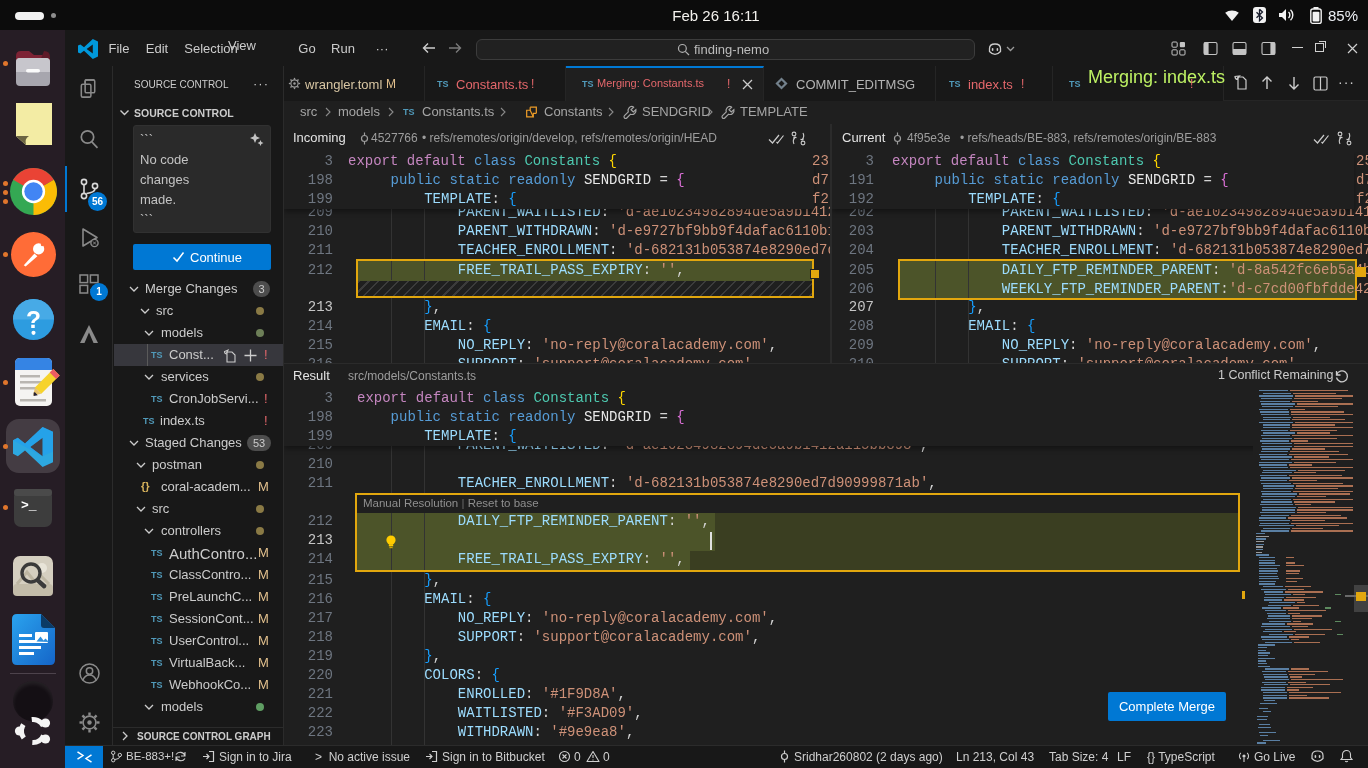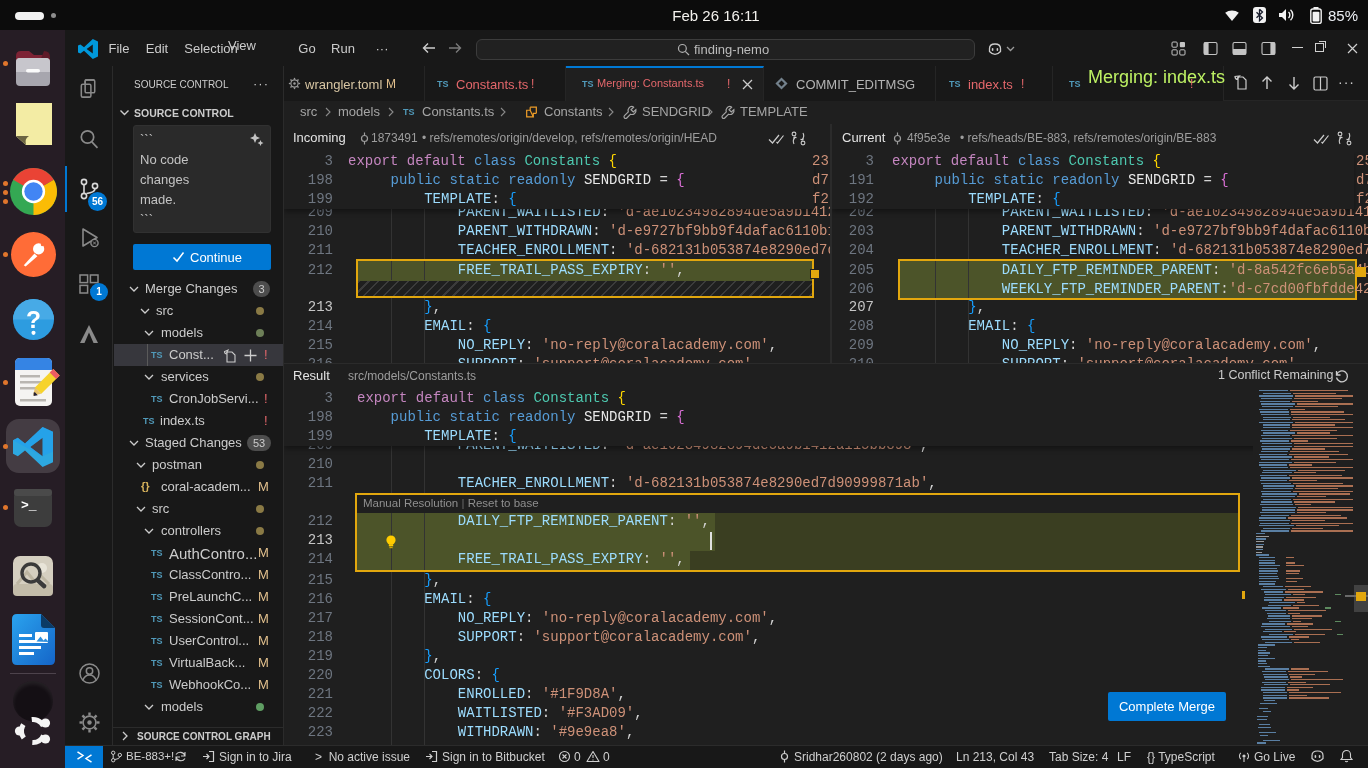--- a/index.html
+++ b/index.html
@@ -441,21 +441,21 @@
 <svg style="left:721px;top:105px" width="14" height="14" viewBox="0 0 14 14">
 <path d="M9.5 1.5 a4 4 0 0 0 -4.2 5.4 L1.5 10.7 a1.6 1.6 0 0 0 2.3 2.3 L7.6 9.2 a4 4 0 0 0 5.3 -4.6 L10.3 7 8 4.8 10.6 2.2 a4 4 0 0 0 -1.1 -0.7z" stroke="#a5a5a5" stroke-width="1.2" fill="none"></path>
   </svg>
 <div class="ab" style="left:740px;top:104px;font-size:13px;color:#a5a5a5">TEMPLATE</div>
 <div class="hdr" style="left:284px;top:124px;width:547px;height:28px"></div>
 <div class="ab" style="left:293px;top:130px;font-size:13px;color:#e3e3e3">Incoming</div>
 <svg style="left:358px;top:132px" width="13" height="13" viewBox="0 0 13 13">
     <circle cx="6.5" cy="6.5" r="3" stroke="#9d9d9d" stroke-width="1.2" fill="none"></circle>
     <path d="M6.5 0.5 V3.5 M6.5 9.5 V12.5" stroke="#9d9d9d" stroke-width="1.2"></path>
   </svg>
-<div class="ab" style="left:371px;top:131px;font-size:12px;color:#9d9d9d">1873491</div>
+<div class="ab" style="left:371px;top:131px;font-size:12px;color:#9d9d9d">4527766</div>
 <div class="ab" style="left:422px;top:131px;font-size:12px;color:#9d9d9d;white-space:pre">• refs/remotes/origin/develop, refs/remotes/origin/HEAD</div>
 <svg style="left:768px;top:133px" width="16" height="12" viewBox="0 0 16 12">
     <path d="M1 6.5 L4.5 10 L11 2" stroke="#cccccc" stroke-width="1.2" fill="none"></path>
     <path d="M8.5 9 L9.5 10 L15.5 2.5" stroke="#cccccc" stroke-width="1.2" fill="none"></path>
   </svg>
 <svg style="left:791px;top:131px" width="15" height="15" viewBox="0 0 15 15">
     <circle cx="3" cy="3" r="1.9" stroke="#cccccc" stroke-width="1.1" fill="none"></circle>
     <circle cx="12" cy="12" r="1.9" stroke="#cccccc" stroke-width="1.1" fill="none"></circle>
     <path d="M12 2 q2 4 -1.5 7 M12 9 l0.3 -2.5 M12 9 l-2.5 -0.6" stroke="#cccccc" stroke-width="1.1" fill="none"></path>
     <path d="M3 13 q-2 -4 1.5 -7 M3 6 l-0.3 2.5 M3 6 l2.5 0.6" stroke="#cccccc" stroke-width="1.1" fill="none"></path>

